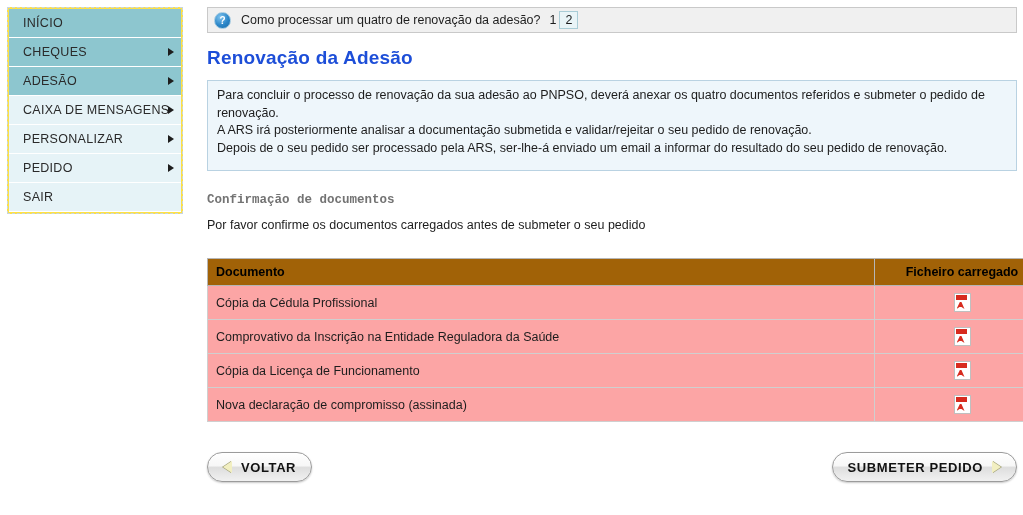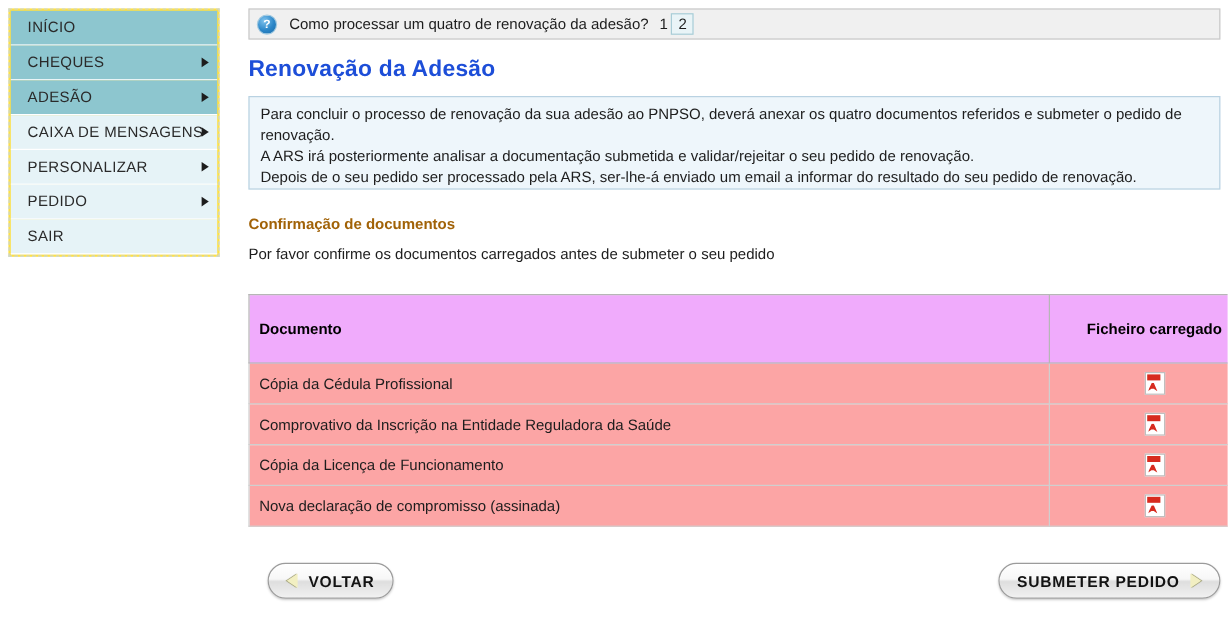--- a/index.html
+++ b/index.html
@@ -110,54 +110,55 @@
     font-size: 19px;
     font-weight: bold;
     color: #1d4ed8;
     letter-spacing: .2px;
   }
 
   .info-box {
     background: #eef6fb;
     border: 1px solid #b9d2e2;
     box-sizing: border-box;
-    padding: 6px 9px 0 9px;
+    padding: 6px 9px 13px 9px;
     font-size: 12.5px;
     line-height: 17.5px;
     color: #1d1d1d;
   }
 
   .section-title {
     margin: 22px 0 0 0;
     font-size: 12.5px;
     font-weight: bold;
-    color: #a16207;
+    color: #737373;
+    font-family: Liberation Mono, monospace;
   }
   .section-sub {
     margin: 11px 0 0 0;
     font-size: 12.5px;
     color: #1d1d1d;
   }
 
   
   .docs-table {
     margin-top: 26px;
     width: 810px;
     border-collapse: collapse;
     border: 1px solid #b6b6b6;
     table-layout: fixed;
   }
   .docs-table th {
-    background: #f0abfc;
+    background: #a16207;
     border: 1px solid #b6b6b6;
     font-size: 12.5px;
     font-weight: bold;
     color: #000000;
     text-align: left;
-    padding: 21px 8px;
+    padding: 6px 8px;
     height: 14px;
   }
   .docs-table td {
     border: 1px solid #cfcfcf;
     font-size: 12.5px;
     color: #1d1d1d;
     padding: 7px 8px;
     height: 17px;
     background: #fca5a5;
   }
@@ -211,21 +212,21 @@
     border-radius: 16px;
     background: linear-gradient(to bottom, #ffffff 0%, #f7f7f7 45%, #dedede 52%, #f1f1f1 100%);
     box-shadow: 0 1px 2px rgba(0,0,0,.22), inset 0 1px 0 #ffffff;
     font-size: 13px;
     font-weight: bold;
     letter-spacing: .6px;
     color: #121212;
     cursor: pointer;
     white-space: nowrap;
   }
-  .btn-back { left: 16px; justify-content: flex-end; }
+  .btn-back { left: 0px; justify-content: flex-end; }
   .btn-submit { right: 0px; }
   .tri-left {
     width: 0; height: 0;
     border-right: 9px solid #f2efc2;
     border-top: 6px solid transparent;
     border-bottom: 6px solid transparent;
     filter: drop-shadow(-1px 0 0 #9a9a6f);
   }
   .tri-right {
     width: 0; height: 0;

